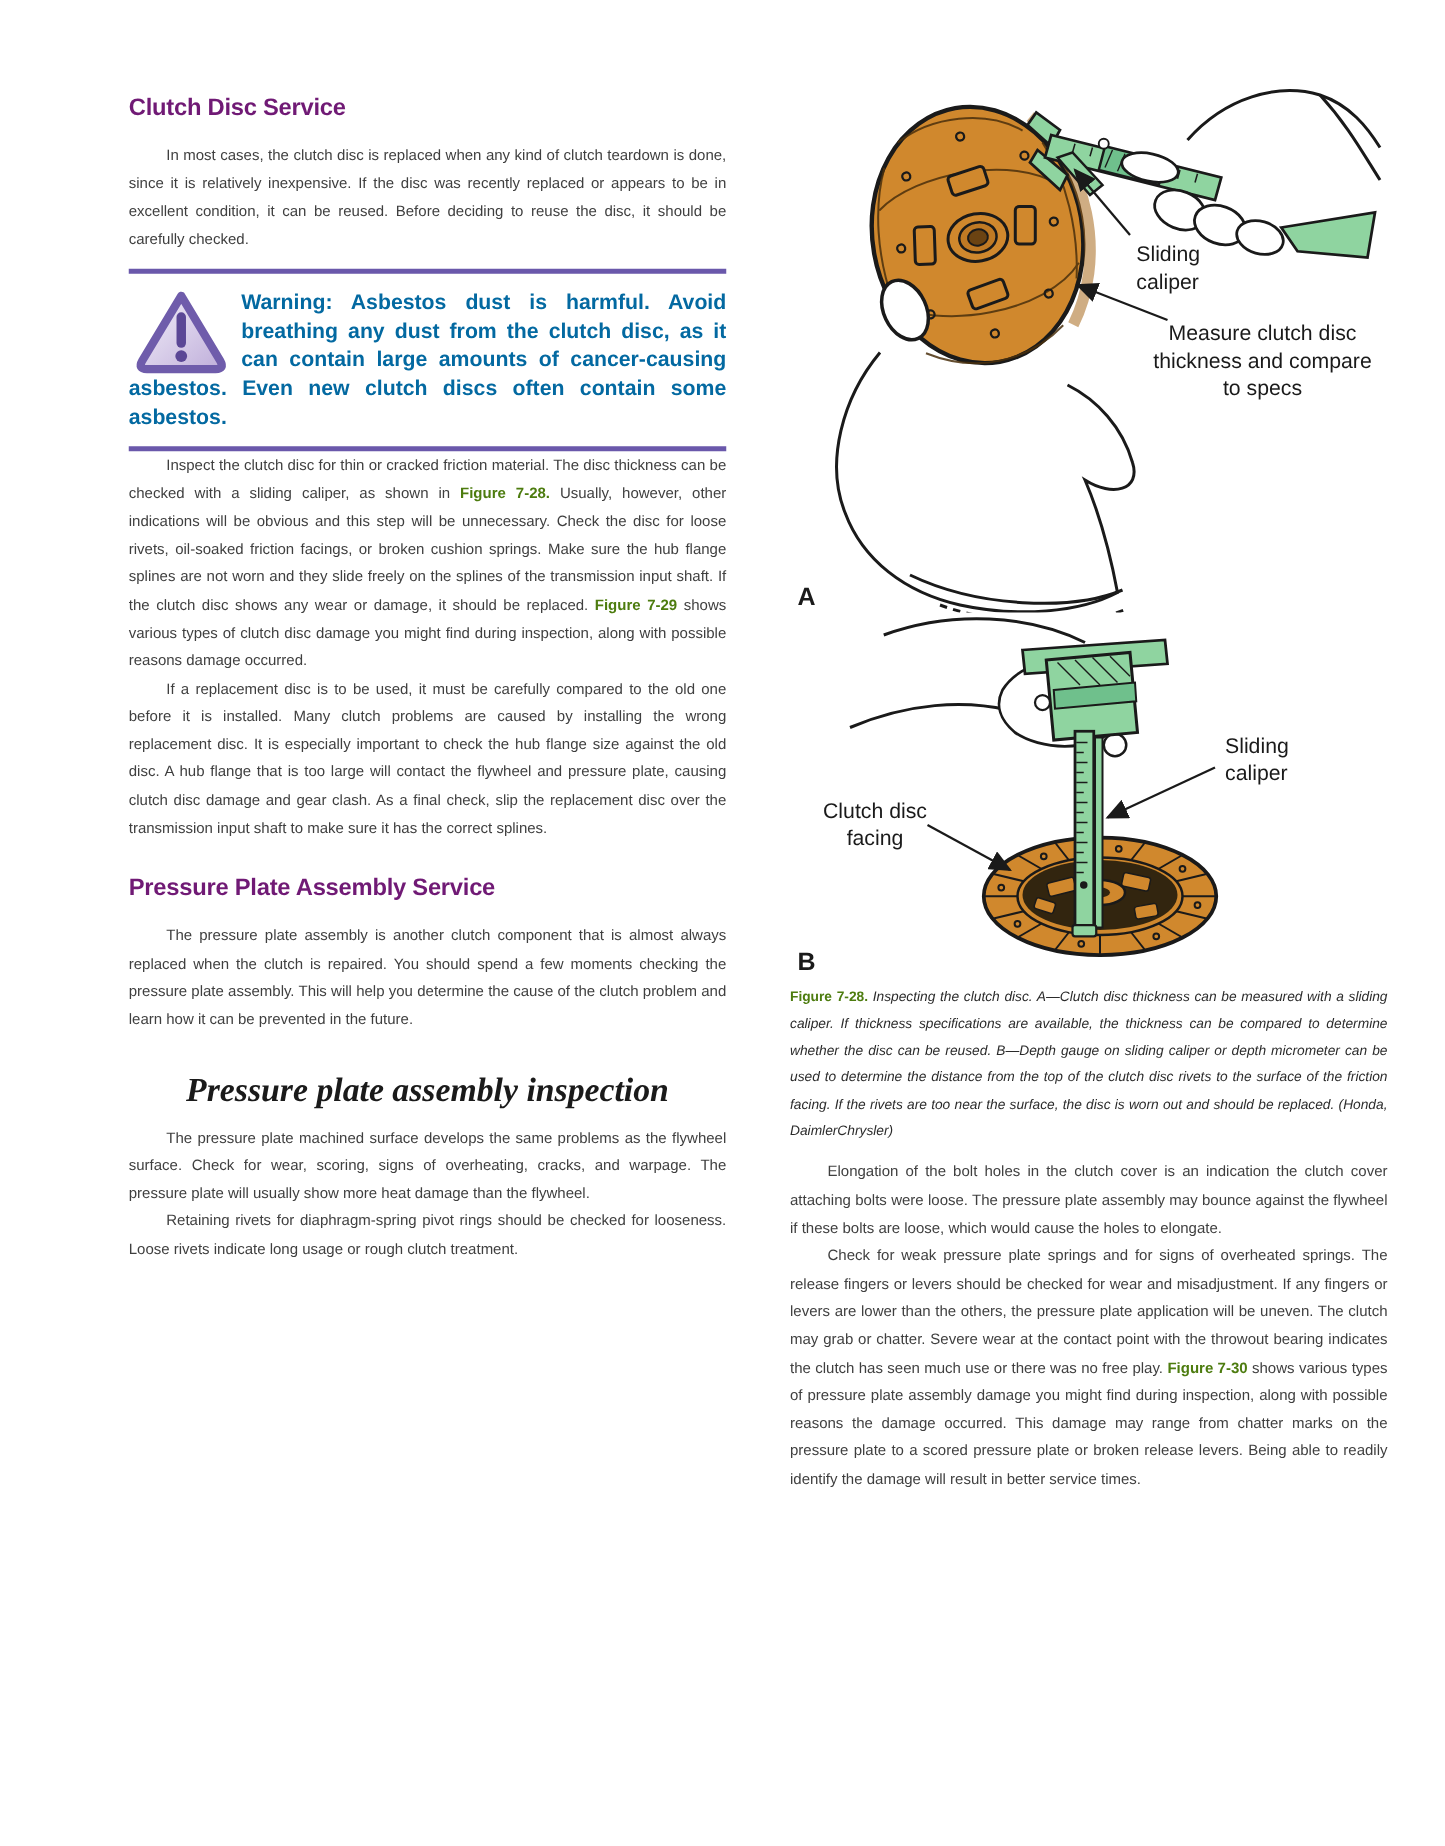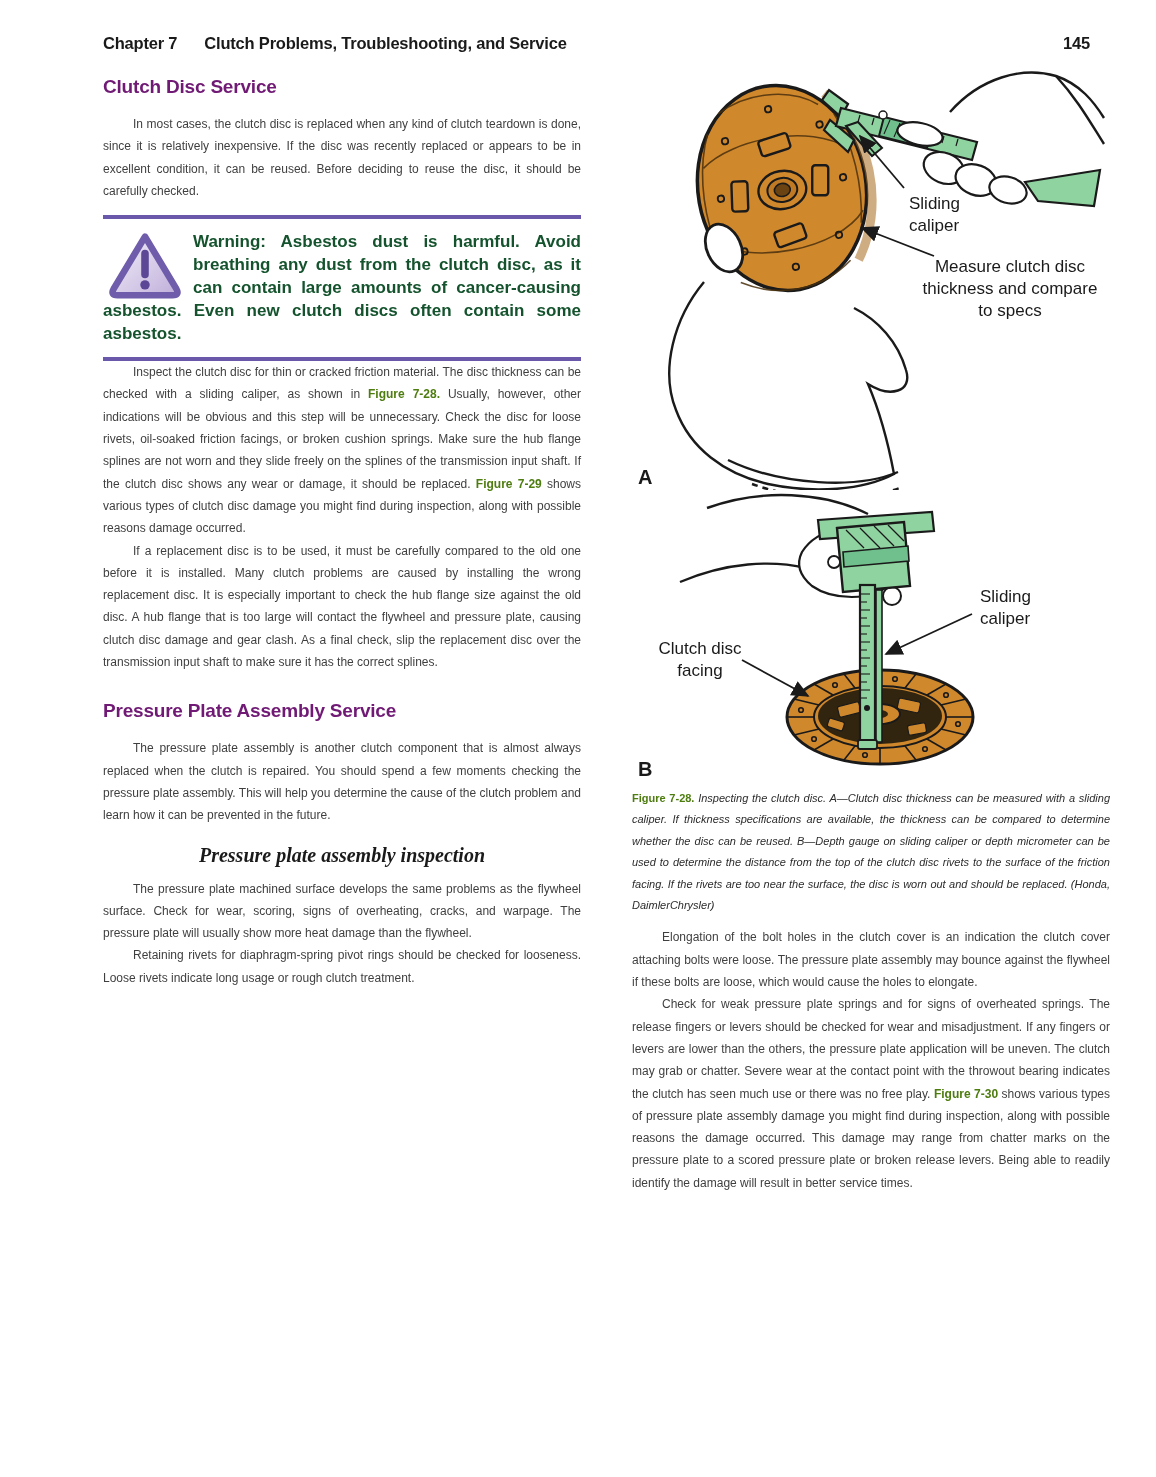--- a/index.html
+++ b/index.html
@@ -11,48 +11,42 @@
   .pheader{position:absolute;top:34px;left:103px;width:987px;display:flex;
     justify-content:space-between;font-weight:bold;font-size:16.5px;color:#1a1a1a;letter-spacing:-0.2px;}
   .pheader .htitle{margin-left:27px;}
   
   .col{position:absolute;width:478px;}
   .col.left{left:103px;top:66px;}
   .col.right{left:612px;top:60px;margin-left:20px;}
   h1{font-size:19px;line-height:26px;margin:8px 0 13px 0;color:#701a75;letter-spacing:-0.2px;font-weight:bold;}
   h1.second{margin-top:25px;}
   h3.sub{font-family:"Liberation Serif",serif;font-style:italic;font-weight:bold;
-    font-size:20px;text-align:center;margin:17px 0 11px 0;color:#1a1a1a;}
+    font-size:27px;text-align:center;margin:30px 0 11px 0;color:#1a1a1a;}
   p.body{font-size:12px;line-height:22.3px;text-align:justify;text-indent:30px;margin:0;color:#3f3f3f;}
   .seg-b{font-weight:bold;color:#4d7c0f;}
   .seg-i{font-style:italic;}
   
   .warning{border-top:4px solid #6a58ab;border-bottom:4px solid #6a58ab;
     margin:13px 0 0 0;padding:11px 0 12px 0;overflow:hidden;}
   .warn-icon{float:left;width:90px;height:66px;}
-  .warn-text{font-weight:bold;font-size:17px;line-height:23px;text-align:justify;color:#14532d;}
+  .warn-text{font-weight:bold;font-size:17px;line-height:23px;text-align:justify;color:#0369a1;}
   .after-warning{margin-top:23px;}
   
   .figure-svg{display:block;}
   p.caption{font-size:11px;line-height:21.4px;text-align:justify;margin:6px 0 0 0;color:#2b2b2b;}
   .rpars{margin-top:10px;}
   svg text{font-family:"Liberation Sans",sans-serif;font-size:17px;fill:#1a1a1a;}
   svg text.figlabel{font-weight:bold;font-size:20px;}
 </style>
 </head>
 <body>
 
 <div id="page">
 
-  <div class="pheader">
-    <div>
-      <span>Chapter 7</span><span class="htitle">Clutch Problems, Troubleshooting, and Service</span>
-    </div>
-    <div>145</div>
-  </div>
 
   <div class="col left">
     <h1>Clutch Disc Service</h1>
     <p class="body">In most cases, the clutch disc is replaced when any kind of clutch teardown is done, since it is relatively inexpensive. If the disc was recently replaced or appears to be in excellent condition, it can be reused. Before deciding to reuse the disc, it should be carefully checked.</p>
 
     <div class="warning">
       <div class="warn-icon">
         <svg width="84" height="70" viewBox="0 0 84 74" aria-hidden="true">
           <defs>
             <linearGradient id="wgrad" x1="0" y1="0" x2="1" y2="1">

